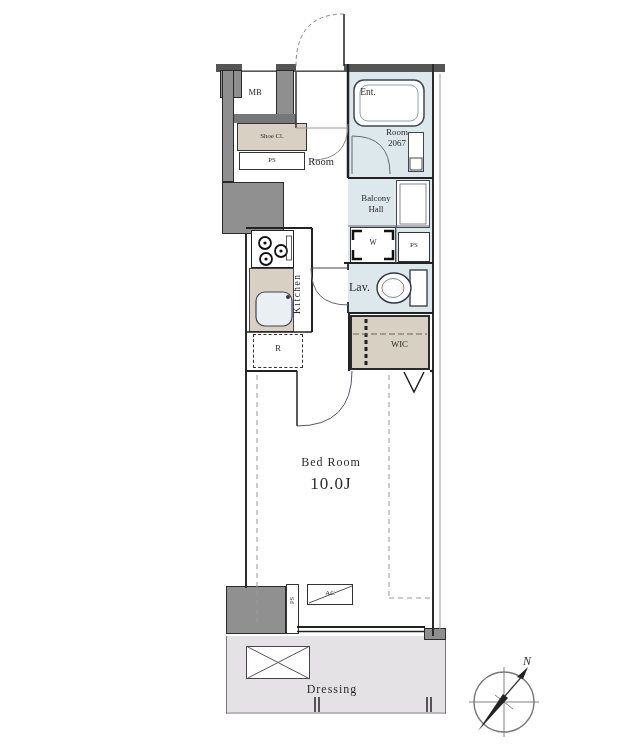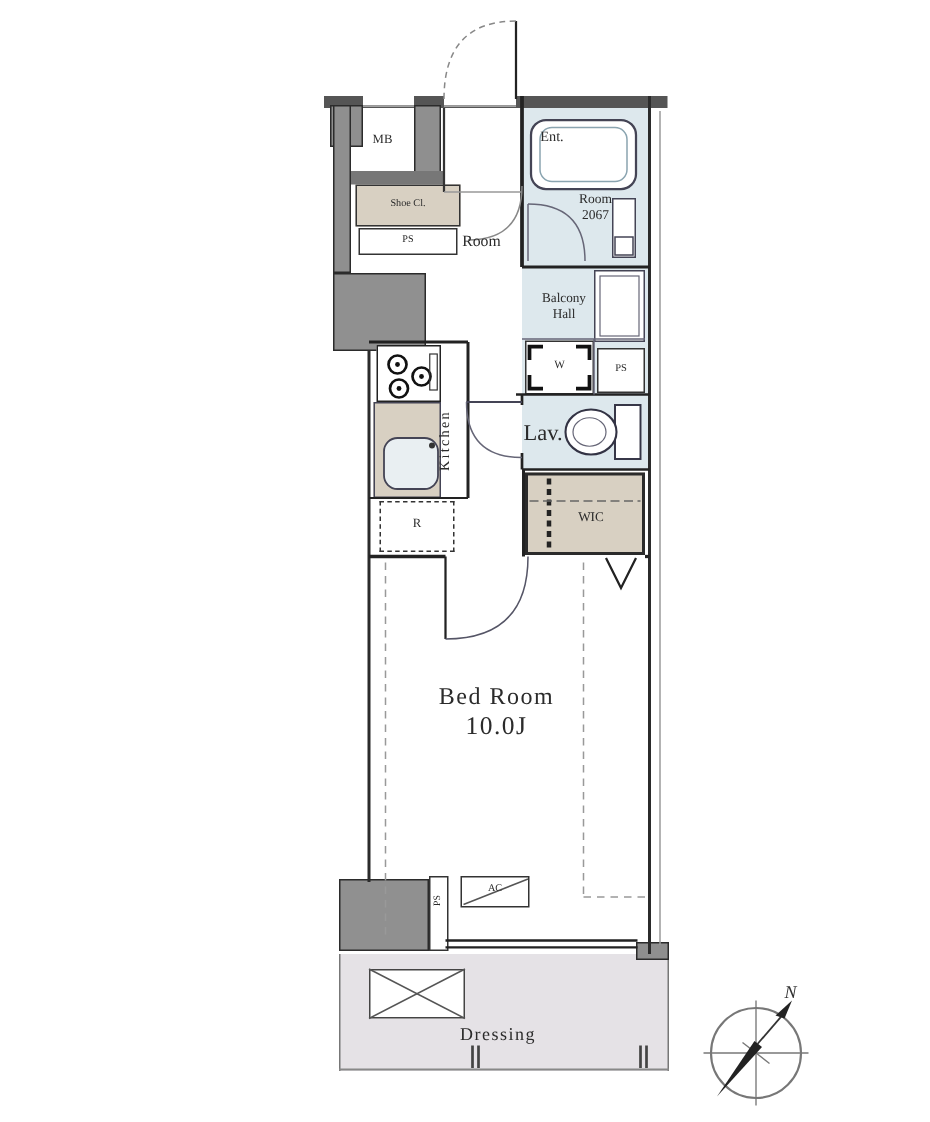--- a/index.html
+++ b/index.html
@@ -145,23 +145,23 @@
   <div class="lbl" style="left:296px;top:87px;width:48px;font-size:9.5px;margin-left:48px;">Ent.</div>
   <div class="lbl" style="left:237px;top:132px;width:70px;font-size:6.8px;">Shoe Cl.</div>
   <div class="lbl" style="left:239px;top:156px;width:66px;font-size:6.8px;">PS</div>
   <div class="lbl" style="left:296px;top:156px;width:50px;font-size:10.5px;">Room</div>
   <div class="lbl" style="left:365px;top:127px;width:64px;font-size:9px;">Room</div>
   <div class="lbl" style="left:365px;top:138px;width:64px;font-size:9px;">2067</div>
   <div class="lbl" style="left:340px;top:193px;width:72px;font-size:8.8px;">Balcony</div>
   <div class="lbl" style="left:340px;top:204px;width:72px;font-size:8.8px;">Hall</div>
   <div class="lbl" style="left:350px;top:239px;width:46px;font-size:7.5px;">W</div>
   <div class="lbl" style="left:398px;top:241px;width:32px;font-size:7px;">PS</div>
-  <div class="lbl" style="left:349px;top:281px;width:20px;font-size:15px;">Lav.</div>
+  <div class="lbl" style="left:349px;top:281px;width:20px;font-size:12px;">Lav.</div>
   <div class="lbl vtext" style="left:292px;top:252px;height:84px;font-size:9.5px;letter-spacing:1.5px;">Kitchen</div>
   <div class="lbl" style="left:253px;top:344px;width:50px;font-size:8.5px;">R</div>
-  <div class="lbl" style="left:366px;top:339px;width:56px;font-size:8.8px;">WIC</div>
-  <div class="lbl" style="left:271px;top:456px;width:120px;font-size:16px;letter-spacing:1px;">Bed Room</div>
+  <div class="lbl" style="left:352px;top:339px;width:56px;font-size:8.8px;text-align:right;">WIC</div>
+  <div class="lbl" style="left:271px;top:456px;width:120px;font-size:12px;letter-spacing:1px;">Bed Room</div>
   <div class="lbl" style="left:271px;top:474px;width:120px;font-size:17px;letter-spacing:1px;">10.0J</div>
   <div class="lbl" style="left:307px;top:589px;width:46px;font-size:6.8px;">AC</div>
   <div class="lbl vtext" style="left:288px;top:588px;height:24px;font-size:6.5px;">PS</div>
   <div class="lbl" style="left:272px;top:683px;width:120px;font-size:12px;letter-spacing:1px;">Dressing</div>
 
 </div>
 
 </body></html>

